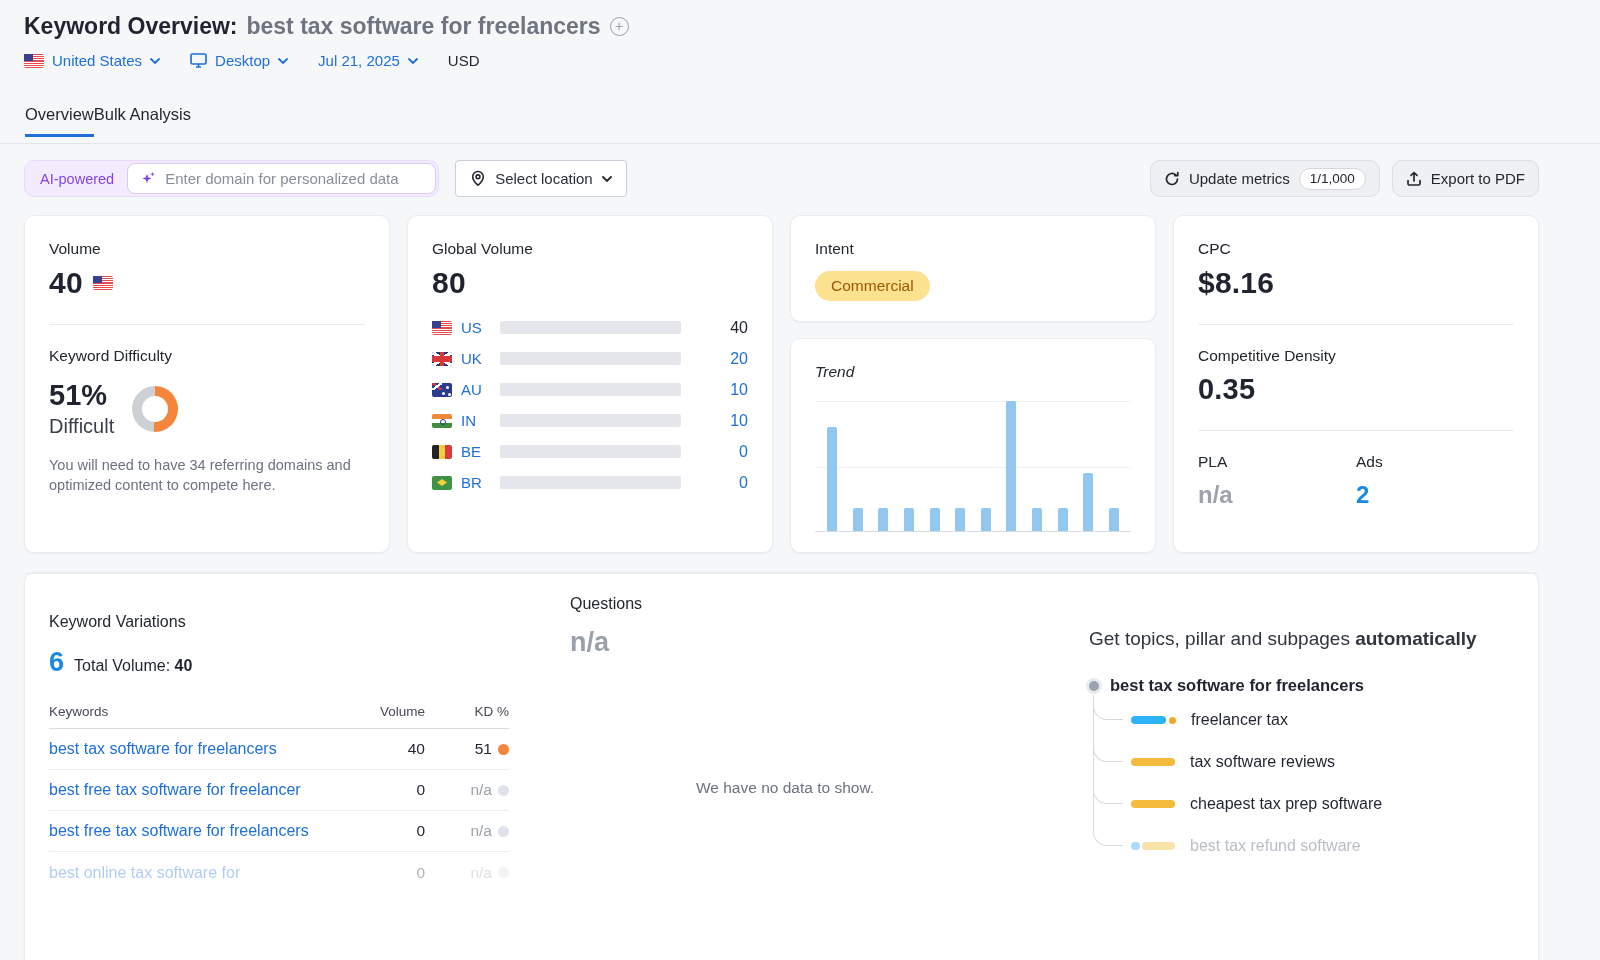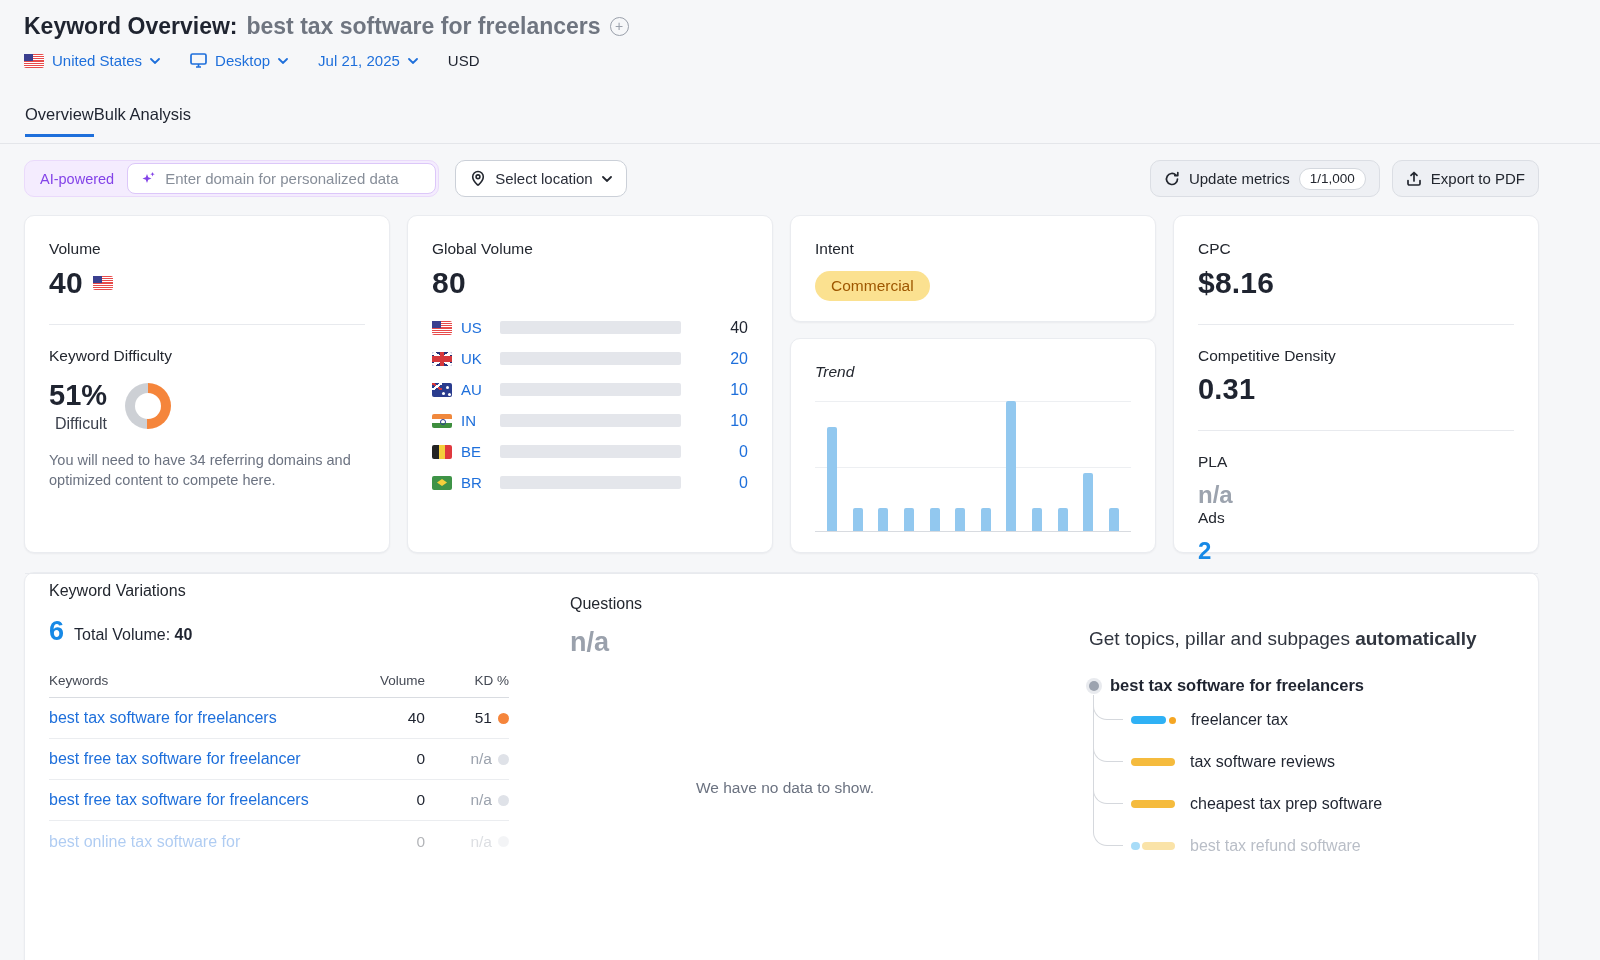--- a/index.html
+++ b/index.html
@@ -44,71 +44,71 @@
   .tab.active { box-shadow: inset 0 -3px 0 #1E6FDB; }
   .tabs-line { position:absolute; left:0; top:143px; width:1600px; height:1px; background:#E4E6EA; }
   
   .toolbar { position:absolute; left:24px; top:160px; width:1515px; display:flex; justify-content:space-between; align-items:center; }
   .tb-left { display:flex; align-items:center; gap:16px; }
   .ai-group { display:flex; align-items:center; background:#F4ECFE; border:1px solid #EADAFB; border-radius:10px; padding:2px; height:37px; }
   .ai-label { color:#8343E8; font-size:14.5px; padding:0 13px; }
   .domain-input-wrap { background:#fff; border:1px solid #DCC7F9; border-radius:8px; height:31px; display:flex; align-items:center; gap:8px; padding:0 12px; }
   .domain-input-wrap input { border:none; outline:none; font-size:15px; width:258px; color:#30353F; font-family:Liberation Sans, sans-serif; background:transparent; }
   .domain-input-wrap input::placeholder { color:#878E99; }
-  .btn-white { background:#fff; border:1px solid #CBD0D8; border-radius:10px; height:37px; display:flex; align-items:center; gap:9px; padding:0 14px; font-size:15px; color:#2A2E39; cursor:pointer; }
+  .btn-white { background:#fff; border:1px solid #CBD0D8; border-radius:4px; height:37px; display:flex; align-items:center; gap:9px; padding:0 14px; font-size:15px; color:#2A2E39; cursor:pointer; }
   .tb-right { display:flex; align-items:center; gap:12px; }
   .btn-gray { background:#EEF0F4; border:1px solid #DBDEE4; border-radius:10px; height:37px; display:flex; align-items:center; gap:9px; padding:0 13px; font-size:15px; color:#23272F; cursor:pointer; }
   .quota { background:#fff; border:1px solid #D4D8DE; border-radius:999px; padding:2.5px 10px; font-size:13.5px; color:#23272F; }
   
   .cards { position:absolute; left:24px; top:215px; display:flex; gap:17px; }
   .card { background:#fff; border:1px solid #EAECF0; border-radius:10px; box-shadow:0 1px 2px rgba(24,28,36,.05); width:366px; padding:24px; }
   .card-label { font-size:15.5px; color:#23272F; }
   .big-val { font-size:30px; font-weight:bold; margin-top:8px; letter-spacing:.2px; }
   .divider { height:1px; background:#E8EAEE; margin:24px 0 22px; }
   .col-stack { display:flex; flex-direction:column; gap:16px; }
   .card.h338 { height:338px; }
   .card.h107 { height:107px; }
   .card.h215 { height:215px;font-style:italic; }
   
   .vol-row { display:flex; align-items:center; gap:10px; }
   .kd-wrap { display:flex; align-items:center; gap:18px; margin-top:14px; }
   .kd-pct { font-size:29px; font-weight:bold; }
-  .kd-word { font-size:16px; color:#3A3F4B; margin-top:3px;text-align:right; }
+  .kd-word { font-size:20px; color:#3A3F4B; margin-top:3px;text-align:right; }
   .donut { width:46px; height:46px; border-radius:50%; position:relative; }
   .donut::after { content:""; position:absolute; inset:10px; background:#fff; border-radius:50%; }
   .kd-note { font-size:14.5px; color:#6B7280; line-height:1.35; margin-top:18px; }
   
   .gv-rows { margin-top:12px; }
   .gv-row { display:flex; align-items:center; height:31px; gap:9px; }
   .gv-code { width:30px; font-size:15px; color:#1E6FDB; }
   .gv-track { flex:1; height:13px; background:#E4E6EB; border-radius:2px; overflow:hidden; margin-right:14px; }
   .gv-fill { height:100%; border-radius:2px; }
   .gv-val { width:44px; text-align:right; font-size:16px; color:#1E6FDB; }
   .gv-val.dark { color:#1F2430; }
   
   .intent-badge { display:inline-block; margin-top:13px; background:#FBE190; color:#9E5700; font-size:15.5px; padding:6px 16px; border-radius:999px; }
   
   .trend-chart { position:relative; margin-top:20px; height:131px; }
   .grid-line { position:absolute; left:0; right:0; height:1px; background:#EDEFF2; }
   .base-line { position:absolute; left:0; right:0; bottom:0; height:1px; background:#D8DBE0; }
   .trend-bars { position:absolute; inset:0 12px 1px 12px; display:flex; justify-content:space-between; align-items:flex-end; }
   .trend-bar { width:10px; background:#92C8EF; border-radius:2px 2px 0 0; }
   
-  .pla-ads { display:flex; margin-top:0;flex-direction:column; }
+  .pla-ads { display:flex; margin-top:0; }
   .pa-col { width:50%; }
   .pa-val { font-size:24px; font-weight:bold; margin-top:10px; }
   .pa-val.na { color:#9CA3AE; }
   .pa-val.blue { color:#1789E6; }
   
   .ki-card { position:absolute; left:24px; top:572px; width:1515px; height:560px; background:#fff; border:1px solid #EAECF0; border-radius:10px; box-shadow:0 1px 2px rgba(24,28,36,.05); }
   .ki-title { padding:21px 24px 18px; font-size:19px; font-weight:bold; }
   .ki-divider { height:1px; background:#E8EAEE; }
   .ki-content { position:relative; }
   .ki-col-label { font-size:16px; color:#23272F; }
-  .col-variations { position:absolute; left:24px; top:8px; width:482px; }
+  .col-variations { position:absolute; left:24px; top:39px; width:482px; }
   .count-row { display:flex; align-items:baseline; gap:10px; margin-top:16px; }
   .count-num { font-size:27px; font-weight:bold; color:#1789E6; }
   .count-text { font-size:16px; color:#1F2430; }
   .kv-table { margin-top:26px; width:460px; }
   .kv-head { display:flex; font-size:13.5px; color:#454A55; padding-bottom:9px; border-bottom:1px solid #D9DCE1; }
   .kv-row { display:flex; align-items:center; height:41px; border-bottom:1px solid #EBEDF0; }
   .kv-row:last-child { border-bottom:none; }
   .kv-row.faded { opacity:.35; }
   .c-kw { flex:1; }
   .c-vol { width:58px; text-align:right; }
@@ -310,21 +310,21 @@
           </div>
       </div>
     </div>
   </div>
 
   <div class="card h338">
     <div class="card-label">CPC</div>
     <div class="big-val">$8.16</div>
     <div class="divider"></div>
     <div class="card-label">Competitive Density</div>
-    <div class="big-val" style="font-size:29px">0.31</div>
+    <div class="big-val" style="font-size:29px">0.35</div>
     <div class="divider"></div>
     <div class="pla-ads">
       <div class="pa-col">
         <div class="card-label">PLA</div>
         <div class="pa-val na">n/a</div>
       </div>
       <div class="pa-col">
         <div class="card-label">Ads</div>
         <div class="pa-val blue">2</div>
       </div>

